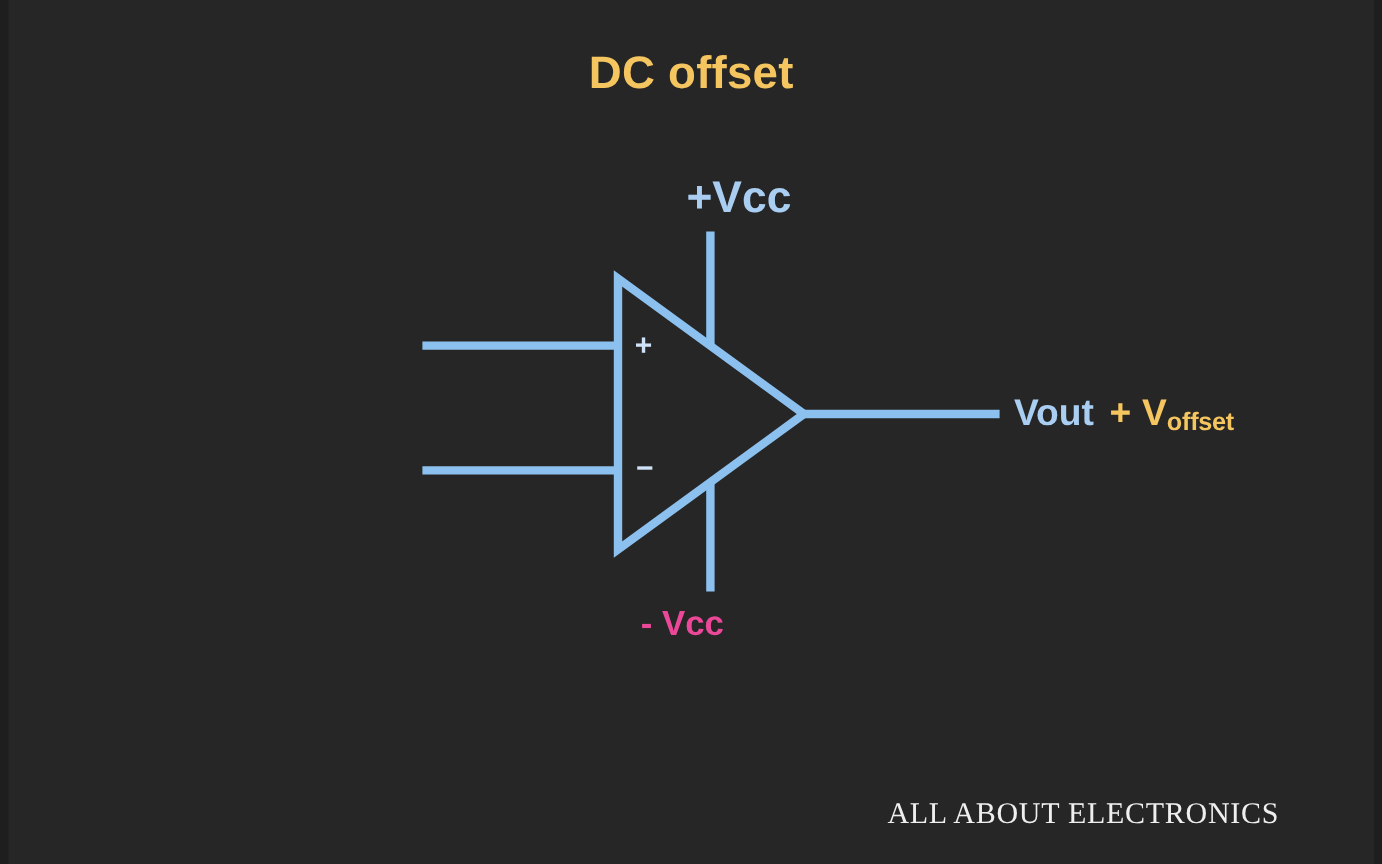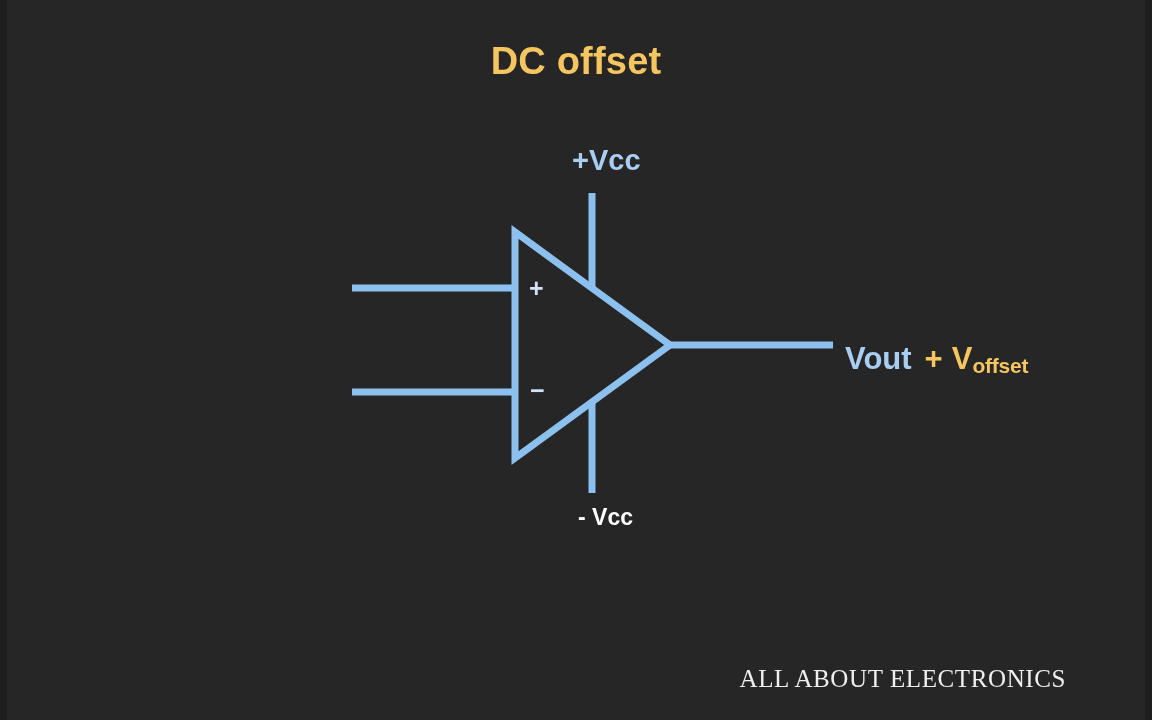--- a/index.html
+++ b/index.html
@@ -45,28 +45,28 @@
   }
 
   .lbl {
     position: absolute;
     font-weight: bold;
     white-space: nowrap;
   }
   #label-pos-vcc {
     left: 572px;
     top: 144px;
-    font-size: 29px;
+    font-size: 37px;
     color: #a9cef2;
   }
   #label-neg-vcc {
-    left: 578px;
+    left: 534px;
     top: 504px;
-    font-size: 23px;
-    color: #ffffff;
+    font-size: 29px;
+    color: #ec4899;
   }
   #label-plus-input {
     left: 529px;
     top: 274px;
     font-size: 25px;
     font-weight: bold;
     color: #cfe2f7;
   }
   #label-minus-input {
     left: 530px;
@@ -76,21 +76,20 @@
     color: #cfe2f7;
   }
 
   #output-expression {
     position: absolute;
     left: 845px;
     top: 326px;
     font-size: 31px;
     font-weight: bold;
     white-space: nowrap;
-    margin-top: 15px;
   }
   #output-expression .vout    { color: #a9cef2; }
   #output-expression .plus    { color: #f5c55f; margin: 0 9px 0 13px; }
   #output-expression .vsym    { color: #f5c55f; }
   #output-expression .vsub    {
     color: #f5c55f;
     font-size: 21px;
     vertical-align: baseline;
     position: relative;
     top: 4px;

